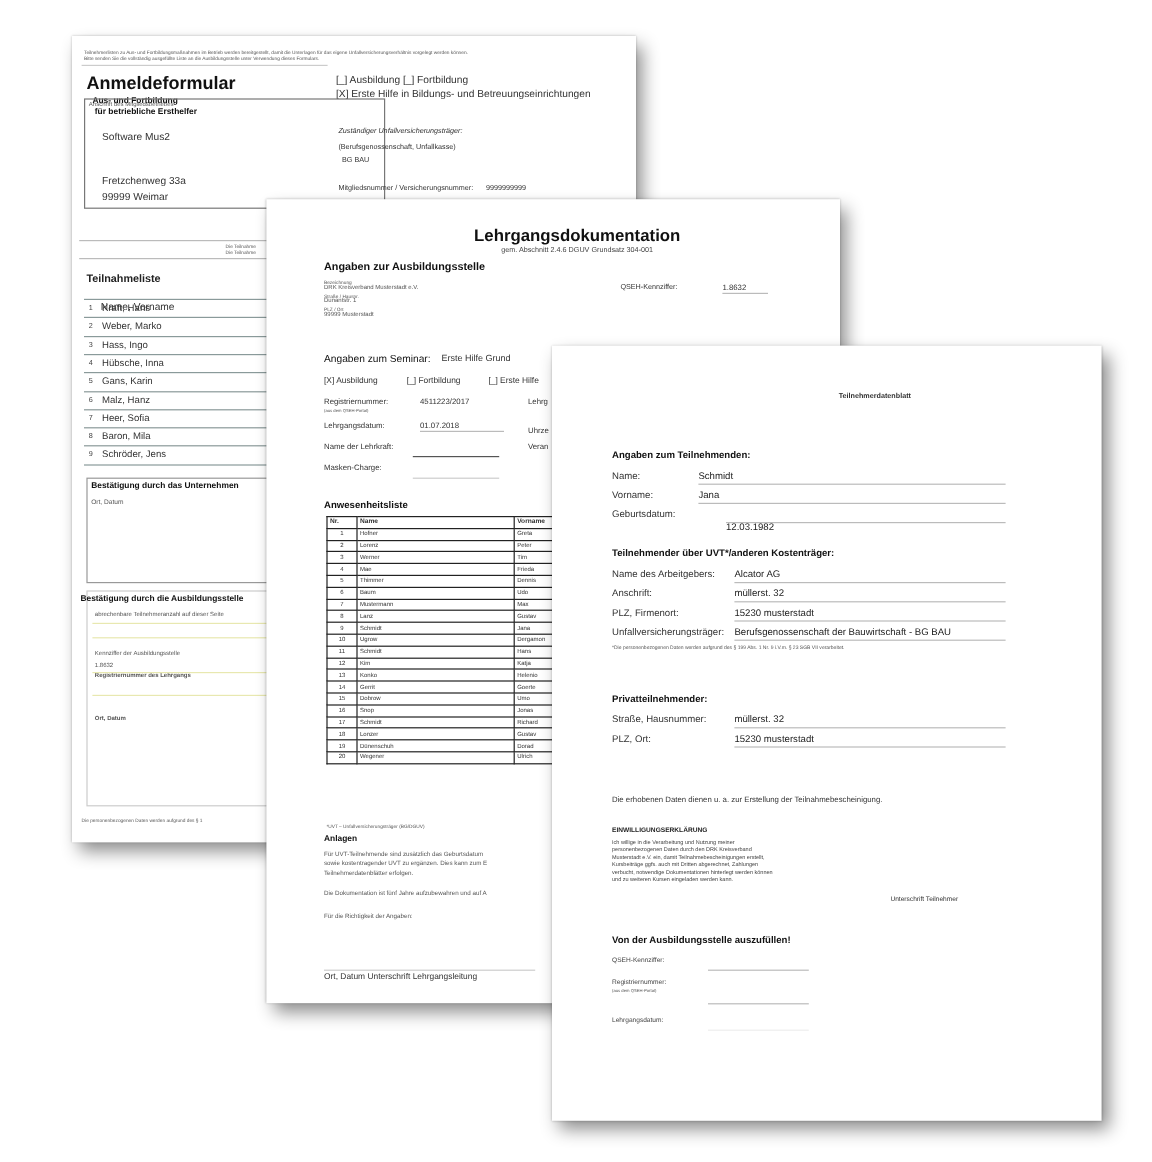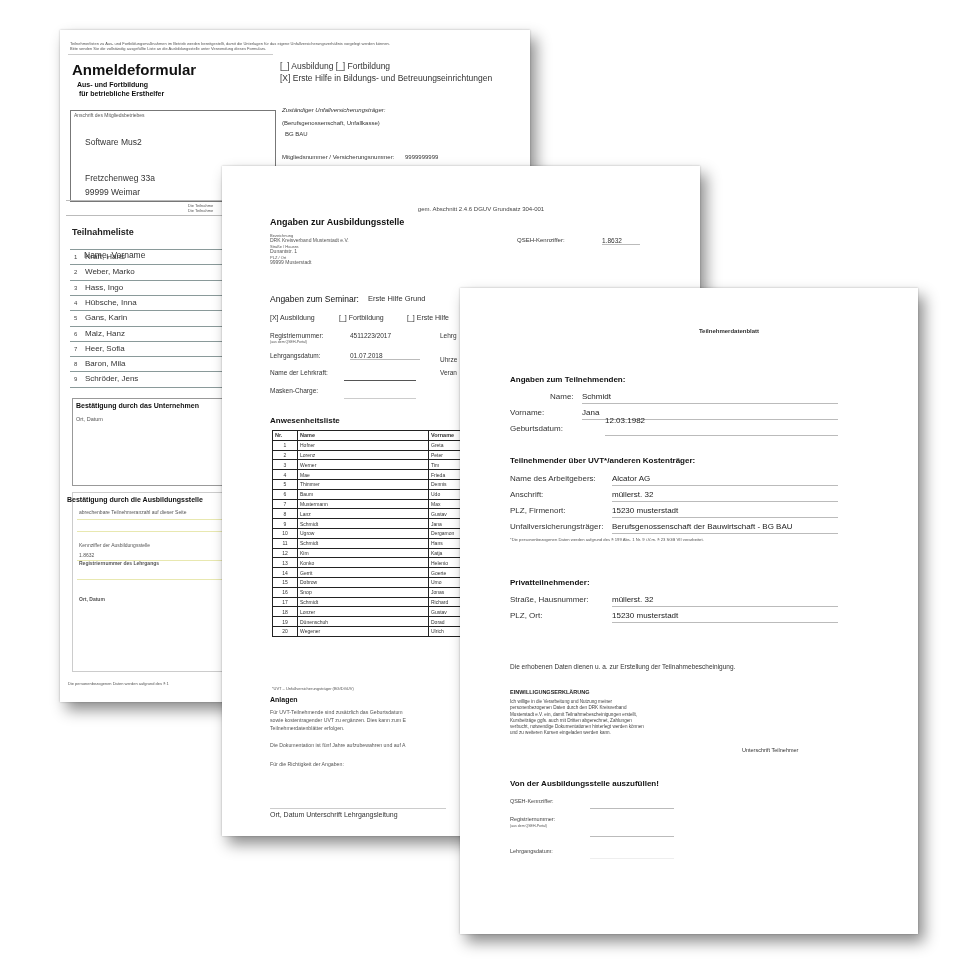--- a/index.html
+++ b/index.html
@@ -39,21 +39,21 @@
   <div class="abs tiny" style="left:10px;top:16px;width:400px;">Bitte senden Sie die vollständig ausgefüllte Liste an die Ausbildungsstelle unter Verwendung dieses Formulars.</div>
 
   <div class="abs" style="left:8px;top:24px;width:205px;height:44px;border-top:1px solid #ccc;"></div>
   <div class="abs title" style="left:12px;top:31px;">Anmeldeformular</div>
   <div class="abs sm bold" style="left:17px;top:51px;">Aus- und Fortbildung</div>
   <div class="abs sm bold" style="left:19px;top:60px;">für betriebliche Ersthelfer</div>
 
   <div class="abs md" style="left:220px;top:31px;">[_] Ausbildung   [_] Fortbildung</div>
   <div class="abs md" style="left:220px;top:43px;">[X] Erste Hilfe in Bildungs- und Betreuungseinrichtungen</div>
 
-  <div class="box" style="left:10px;top:80px;width:204px;height:90px;border-color:#777;">
+  <div class="box" style="left:10px;top:52px;width:204px;height:90px;border-color:#777;padding-left:45px;">
     <div class="abs tiny" style="left:3px;top:2px;font-size:5px;">Anschrift des Mitgliedsbetriebes</div>
     <div class="abs md" style="left:14px;top:26px;">Software Mus2</div>
     <div class="abs md" style="left:14px;top:62px;">Fretzchenweg 33a</div>
     <div class="abs md" style="left:14px;top:76px;">99999 Weimar</div>
   </div>
 
   <div class="abs sm" style="left:222px;top:77px;font-style:italic;font-size:6px;">Zuständiger Unfallversicherungsträger:</div>
   <div class="abs sm" style="left:222px;top:90px;font-size:6px;">(Berufsgenossenschaft, Unfallkasse)</div>
   <div class="abs sm" style="left:225px;top:101px;font-size:6px;">BG BAU</div>
   <div class="abs sm" style="left:222px;top:124px;font-size:6px;">Mitgliedsnummer / Versicherungsnummer:</div>
@@ -112,20 +112,21 @@
     <div class="abs tiny" style="left:6px;top:68px;font-size:5px;font-weight:bold;">Registriernummer des Lehrgangs</div>
     <div class="abs yel" style="left:4px;top:67px;width:156px;"></div>
     <div class="abs yel" style="left:4px;top:86px;width:156px;"></div>
     <div class="abs tiny" style="left:6px;top:104px;font-size:5px;font-weight:bold;">Ort, Datum</div>
   </div>
 
   <div class="abs tiny" style="left:8px;top:651px;">Die personenbezogenen Daten werden aufgrund des § 1</div>
 </div>
 
 <div class="page p2">
+  <div class="abs" style="left:0;top:22px;width:478px;text-align:center;padding-left:40px;box-sizing:border-box;font-size:14px;font-weight:bold;color:#111;">Lehrgangsdokumentation</div>
   <div class="abs" style="left:0;top:40px;width:478px;text-align:center;padding-left:40px;box-sizing:border-box;font-size:6px;color:#444;">gem. Abschnitt 2.4.6 DGUV Grundsatz 304-001</div>
   <div class="abs" style="left:48px;top:51px;font-size:9px;font-weight:bold;color:#111;">Angaben zur Ausbildungsstelle</div>
 
   <div class="abs tiny" style="left:48px;top:67px;">Bezeichnung</div>
   <div class="abs tiny" style="left:48px;top:72px;font-size:5px;">DRK Kreisverband Musterstadt e.V.</div>
   <div class="abs tiny" style="left:48px;top:78px;">Straße / Hausnr.</div>
   <div class="abs tiny" style="left:48px;top:83px;font-size:5px;">Dunantstr. 1</div>
   <div class="abs tiny" style="left:48px;top:89px;">PLZ / Ort</div>
   <div class="abs tiny" style="left:48px;top:94px;font-size:5px;">99999 Musterstadt</div>
 
@@ -279,28 +280,28 @@
   <div class="abs tiny" style="left:48px;top:577px;font-size:5.2px;white-space:nowrap;">Die Dokumentation ist fünf Jahre aufzubewahren und auf A</div>
   <div class="abs tiny" style="left:48px;top:596px;font-size:5.2px;">Für die Richtigkeit der Angaben:</div>
   <div class="abs" style="left:48px;top:642px;width:176px;border-top:1px solid #ccc;"></div>
   <div class="abs sm" style="left:48px;top:645px;">Ort, Datum Unterschrift Lehrgangsleitung</div>
 </div>
 
 <div class="page p3">
   <div class="abs" style="left:0;top:40px;width:458px;text-align:center;padding-left:80px;box-sizing:border-box;font-size:6px;font-weight:bold;color:#333;">Teilnehmerdatenblatt</div>
 
   <div class="h" style="left:50px;top:87px;">Angaben zum Teilnehmenden:</div>
-  <div class="lbl" style="left:50px;top:104px;margin-left:40px;">Name:</div>
+  <div class="lbl" style="left:50px;top:104px;">Name:</div>
   <div class="val" style="left:122px;top:104px;">Schmidt</div>
   <div class="line" style="left:122px;top:115px;width:256px;"></div>
   <div class="lbl" style="left:50px;top:120px;">Vorname:</div>
   <div class="val" style="left:122px;top:120px;">Jana</div>
   <div class="line" style="left:122px;top:131px;width:256px;"></div>
   <div class="lbl" style="left:50px;top:136px;">Geburtsdatum:</div>
-  <div class="val" style="left:145px;top:128px;text-align:right;">12.03.1982</div>
+  <div class="val" style="left:145px;top:147px;text-align:right;">12.03.1982</div>
   <div class="line" style="left:145px;top:147px;width:233px;"></div>
 
   <div class="h" style="left:50px;top:168px;">Teilnehmender über UVT*/anderen Kostenträger:</div>
   <div class="lbl" style="left:50px;top:186px;">Name des Arbeitgebers:</div>
   <div class="val" style="left:152px;top:186px;">Alcator AG</div>
   <div class="line" style="left:152px;top:197px;width:226px;"></div>
   <div class="lbl" style="left:50px;top:202px;">Anschrift:</div>
   <div class="val" style="left:152px;top:202px;">müllerst. 32</div>
   <div class="line" style="left:152px;top:213px;width:226px;"></div>
   <div class="lbl" style="left:50px;top:218px;">PLZ, Firmenort:</div>

